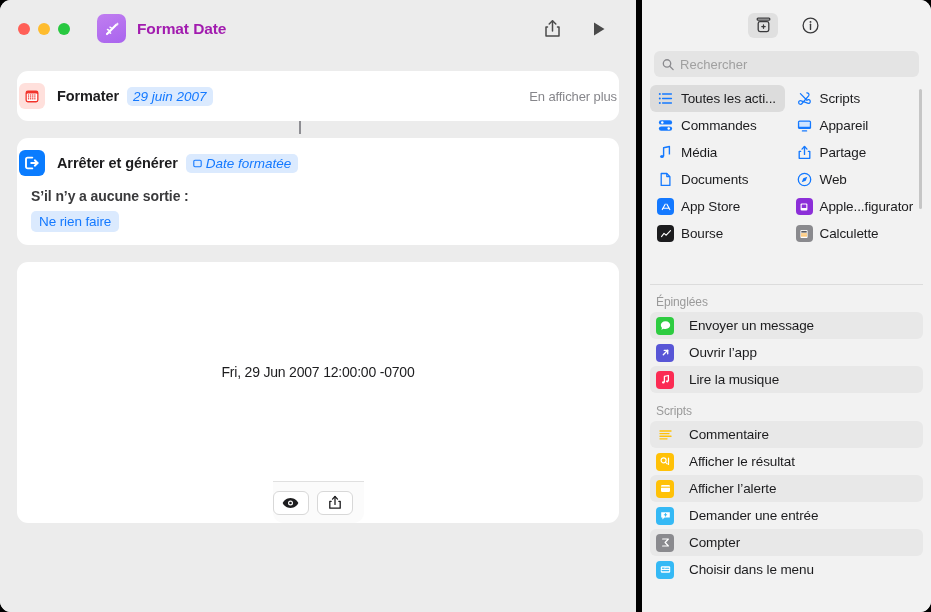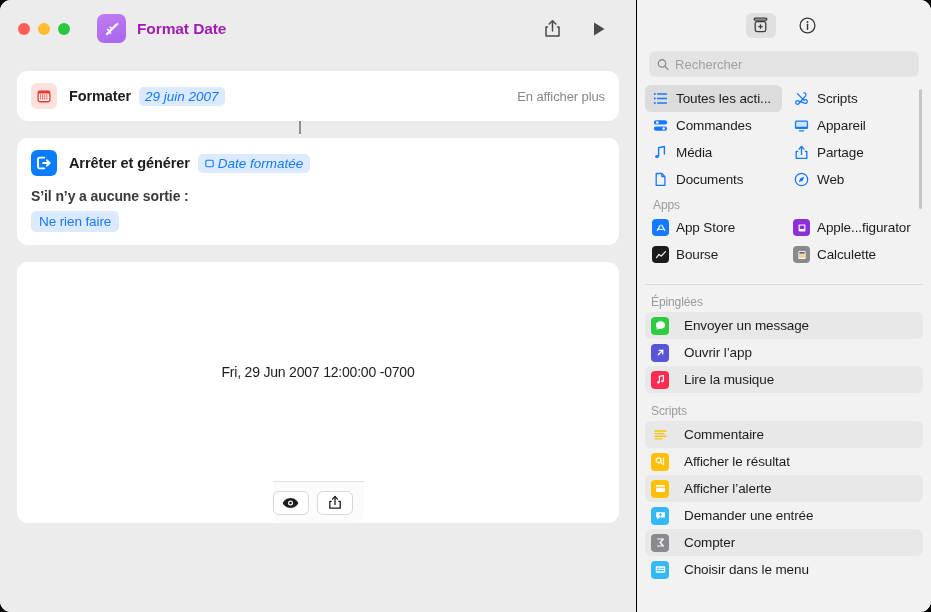--- a/index.html
+++ b/index.html
@@ -83,21 +83,21 @@
     position: absolute;
     left: 299px;
     width: 2px;
     background: #8e8e93;
     z-index: 1;
   }
 
   .card-row {
     display: flex;
     align-items: center;
-    padding: 12px 14px;
+    padding: 12px 2px;
     border-radius: 17px;
   }
   .act-icon {
     width: 26px; height: 26px;
     border-radius: 6px;
     display: flex; align-items: center; justify-content: center;
     flex: 0 0 26px;
   }
   .act-icon.cal { background: #ffe0dc; }
   .act-icon.stop { background: #0a7cff; }
@@ -191,21 +191,21 @@
   }
 
   
   .sidebar {
     width: 295px;
     flex: 0 0 295px;
     background: #f2f2f2;
     height: 612px;
     display: flex;
     flex-direction: column;
-    border-left: 1px solid #000000;
+    border-left: 6px solid #000000;
     position: relative;
   }
   .side-toolbar {
     height: 51px;
     display: flex;
     align-items: center;
     justify-content: center;
     gap: 17px;
   }
   .side-tb-btn {
@@ -569,21 +569,20 @@
           <span class="cat-ico">
             <svg width="15" height="15" viewBox="0 0 15 15">
               <circle cx="7.5" cy="7.5" r="6.2" fill="none" stroke="#1479ff" stroke-width="1.3"></circle>
               <path d="M10.3 4.7 L6.3 6.3 L4.7 10.3 L8.7 8.7 Z" fill="#1479ff"></path>
             </svg>
           </span>
           <span class="cat-label">Web</span>
         </div>
       </div>
 
-      <div class="grp-head">Apps</div>
 
       <div class="cat-grid">
         <div class="cat-item">
           <span class="app-ico" style="background:#1479ff;">
             <svg width="12" height="12" viewBox="0 0 12 12">
               <path d="M2.3 8.6 L5.2 3.2 M6.9 3.2 L9.8 8.6 M2.6 7.2 L9.1 7.2" stroke="#fff" stroke-width="1.15" stroke-linecap="round"></path>
             </svg>
           </span>
           <span class="cat-label">App Store</span>
         </div>

